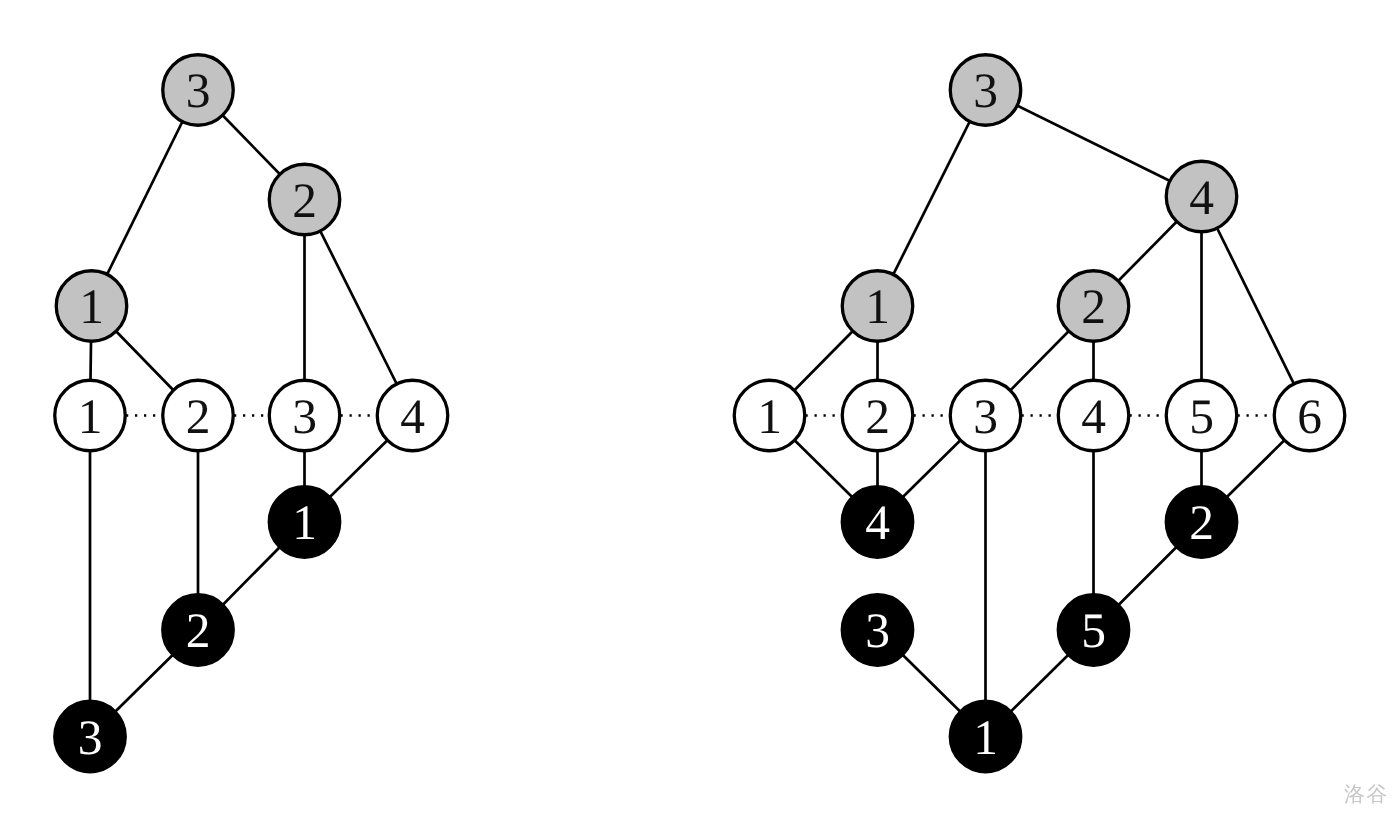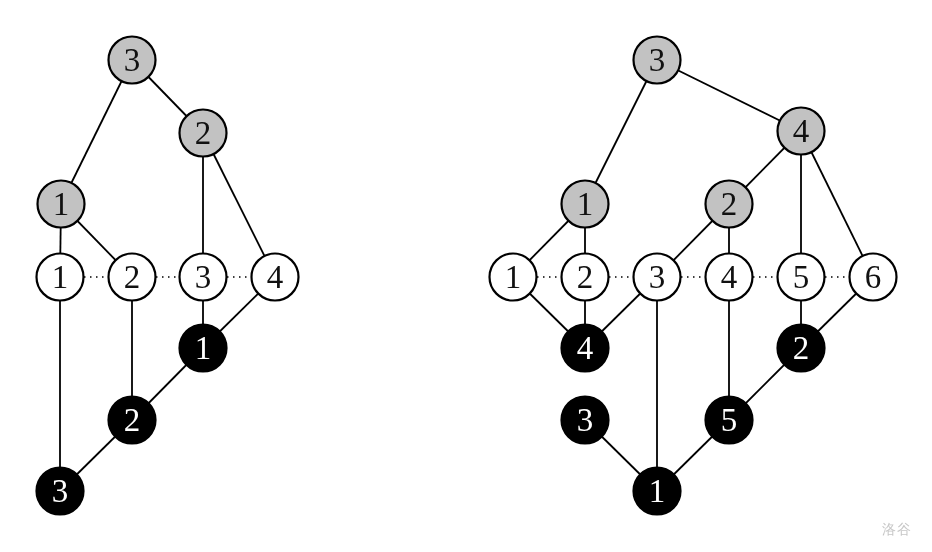--- a/index.html
+++ b/index.html
@@ -1,20 +1,20 @@
 <!DOCTYPE html>
 <html><head>
 <meta charset="utf-8">
 <style>
   html,body{margin:0;padding:0;background:#ffffff;}
   .canvas{position:relative;width:932px;height:552px;background:#ffffff;overflow:hidden;
           font-family:"Liberation Sans",sans-serif;}
   .graph-svg{position:absolute;left:0;top:0;width:932px;height:552px;display:block;}
   .node-label{font-family:"Liberation Serif","DejaVu Serif",serif;font-size:33px;}
-  .watermark{position:absolute;right:20px;bottom:13px;font-size:14px;letter-spacing:1px;
+  .watermark{position:absolute;right:6px;bottom:13px;font-size:14px;letter-spacing:1px;
              font-family:Liberation Serif, serif;user-select:none;}
 </style>
 </head>
 <body>
 
 <div class="canvas">
   <svg class="graph-svg" viewBox="0 0 932 552" style="background: rgb(255, 255, 255);">
       <g>
         <line x1="132" y1="60" x2="203" y2="133" stroke="#000000" stroke-width="1.8"></line>
         <line x1="132" y1="60" x2="61" y2="204" stroke="#000000" stroke-width="1.8"></line>

